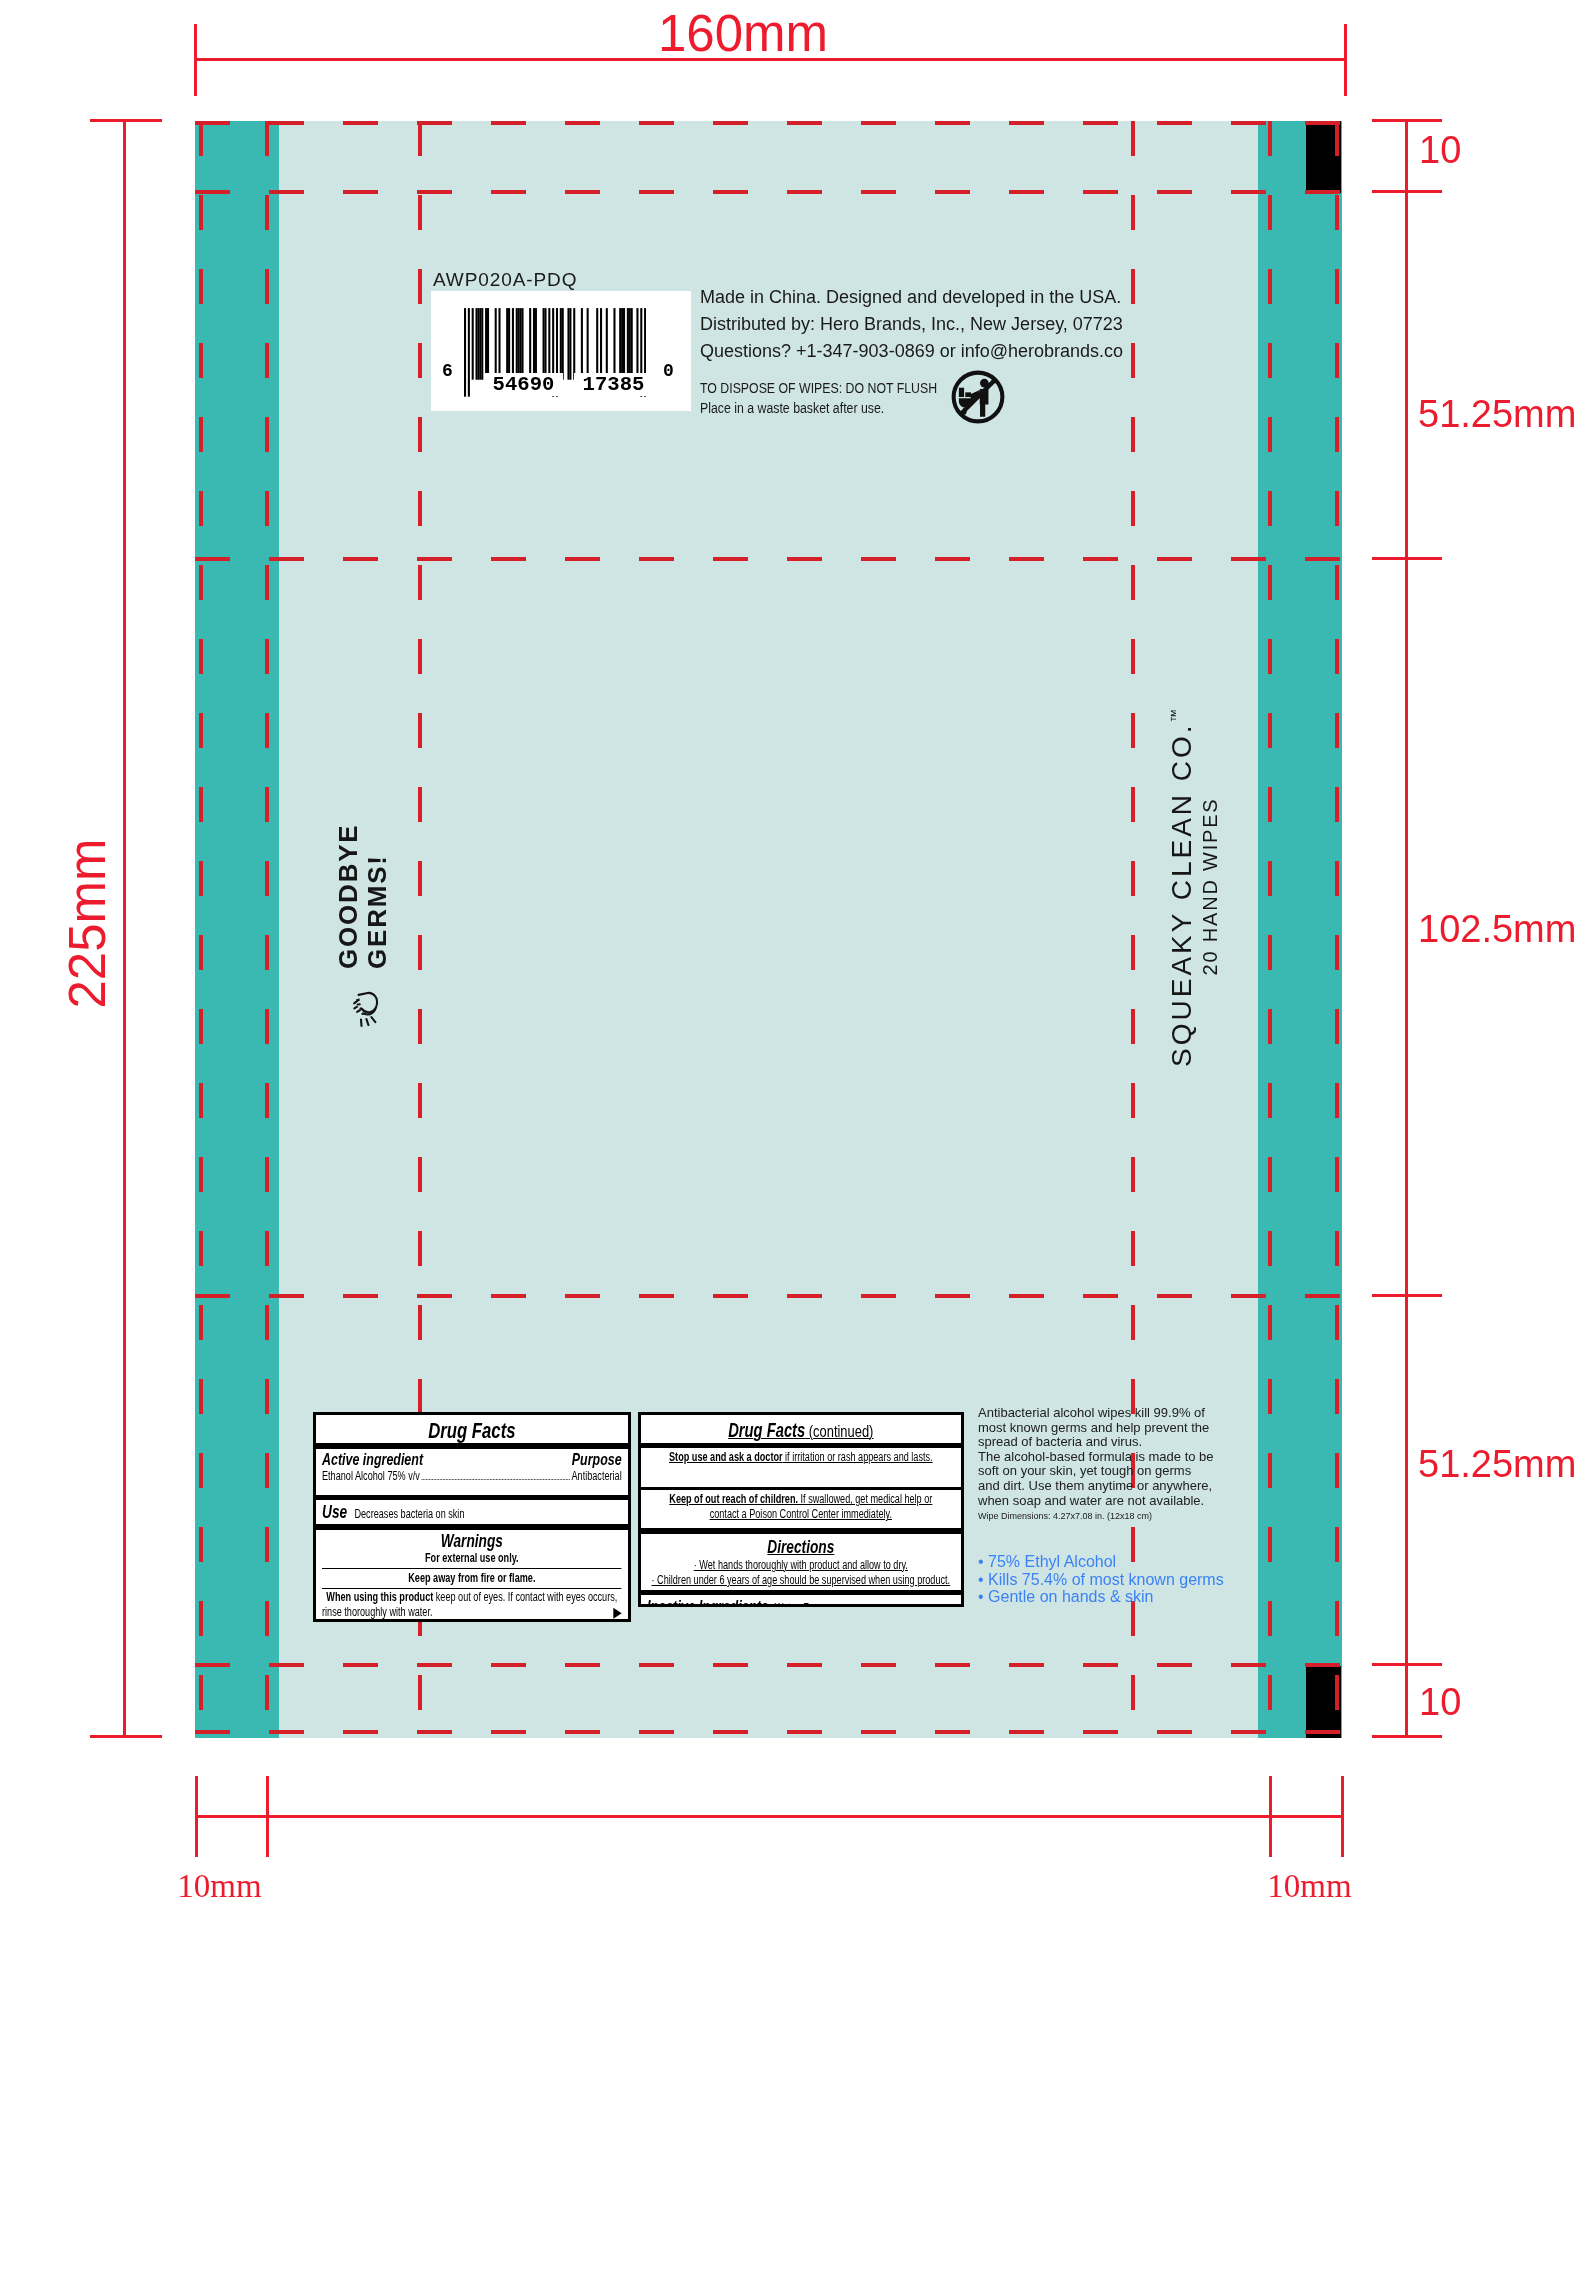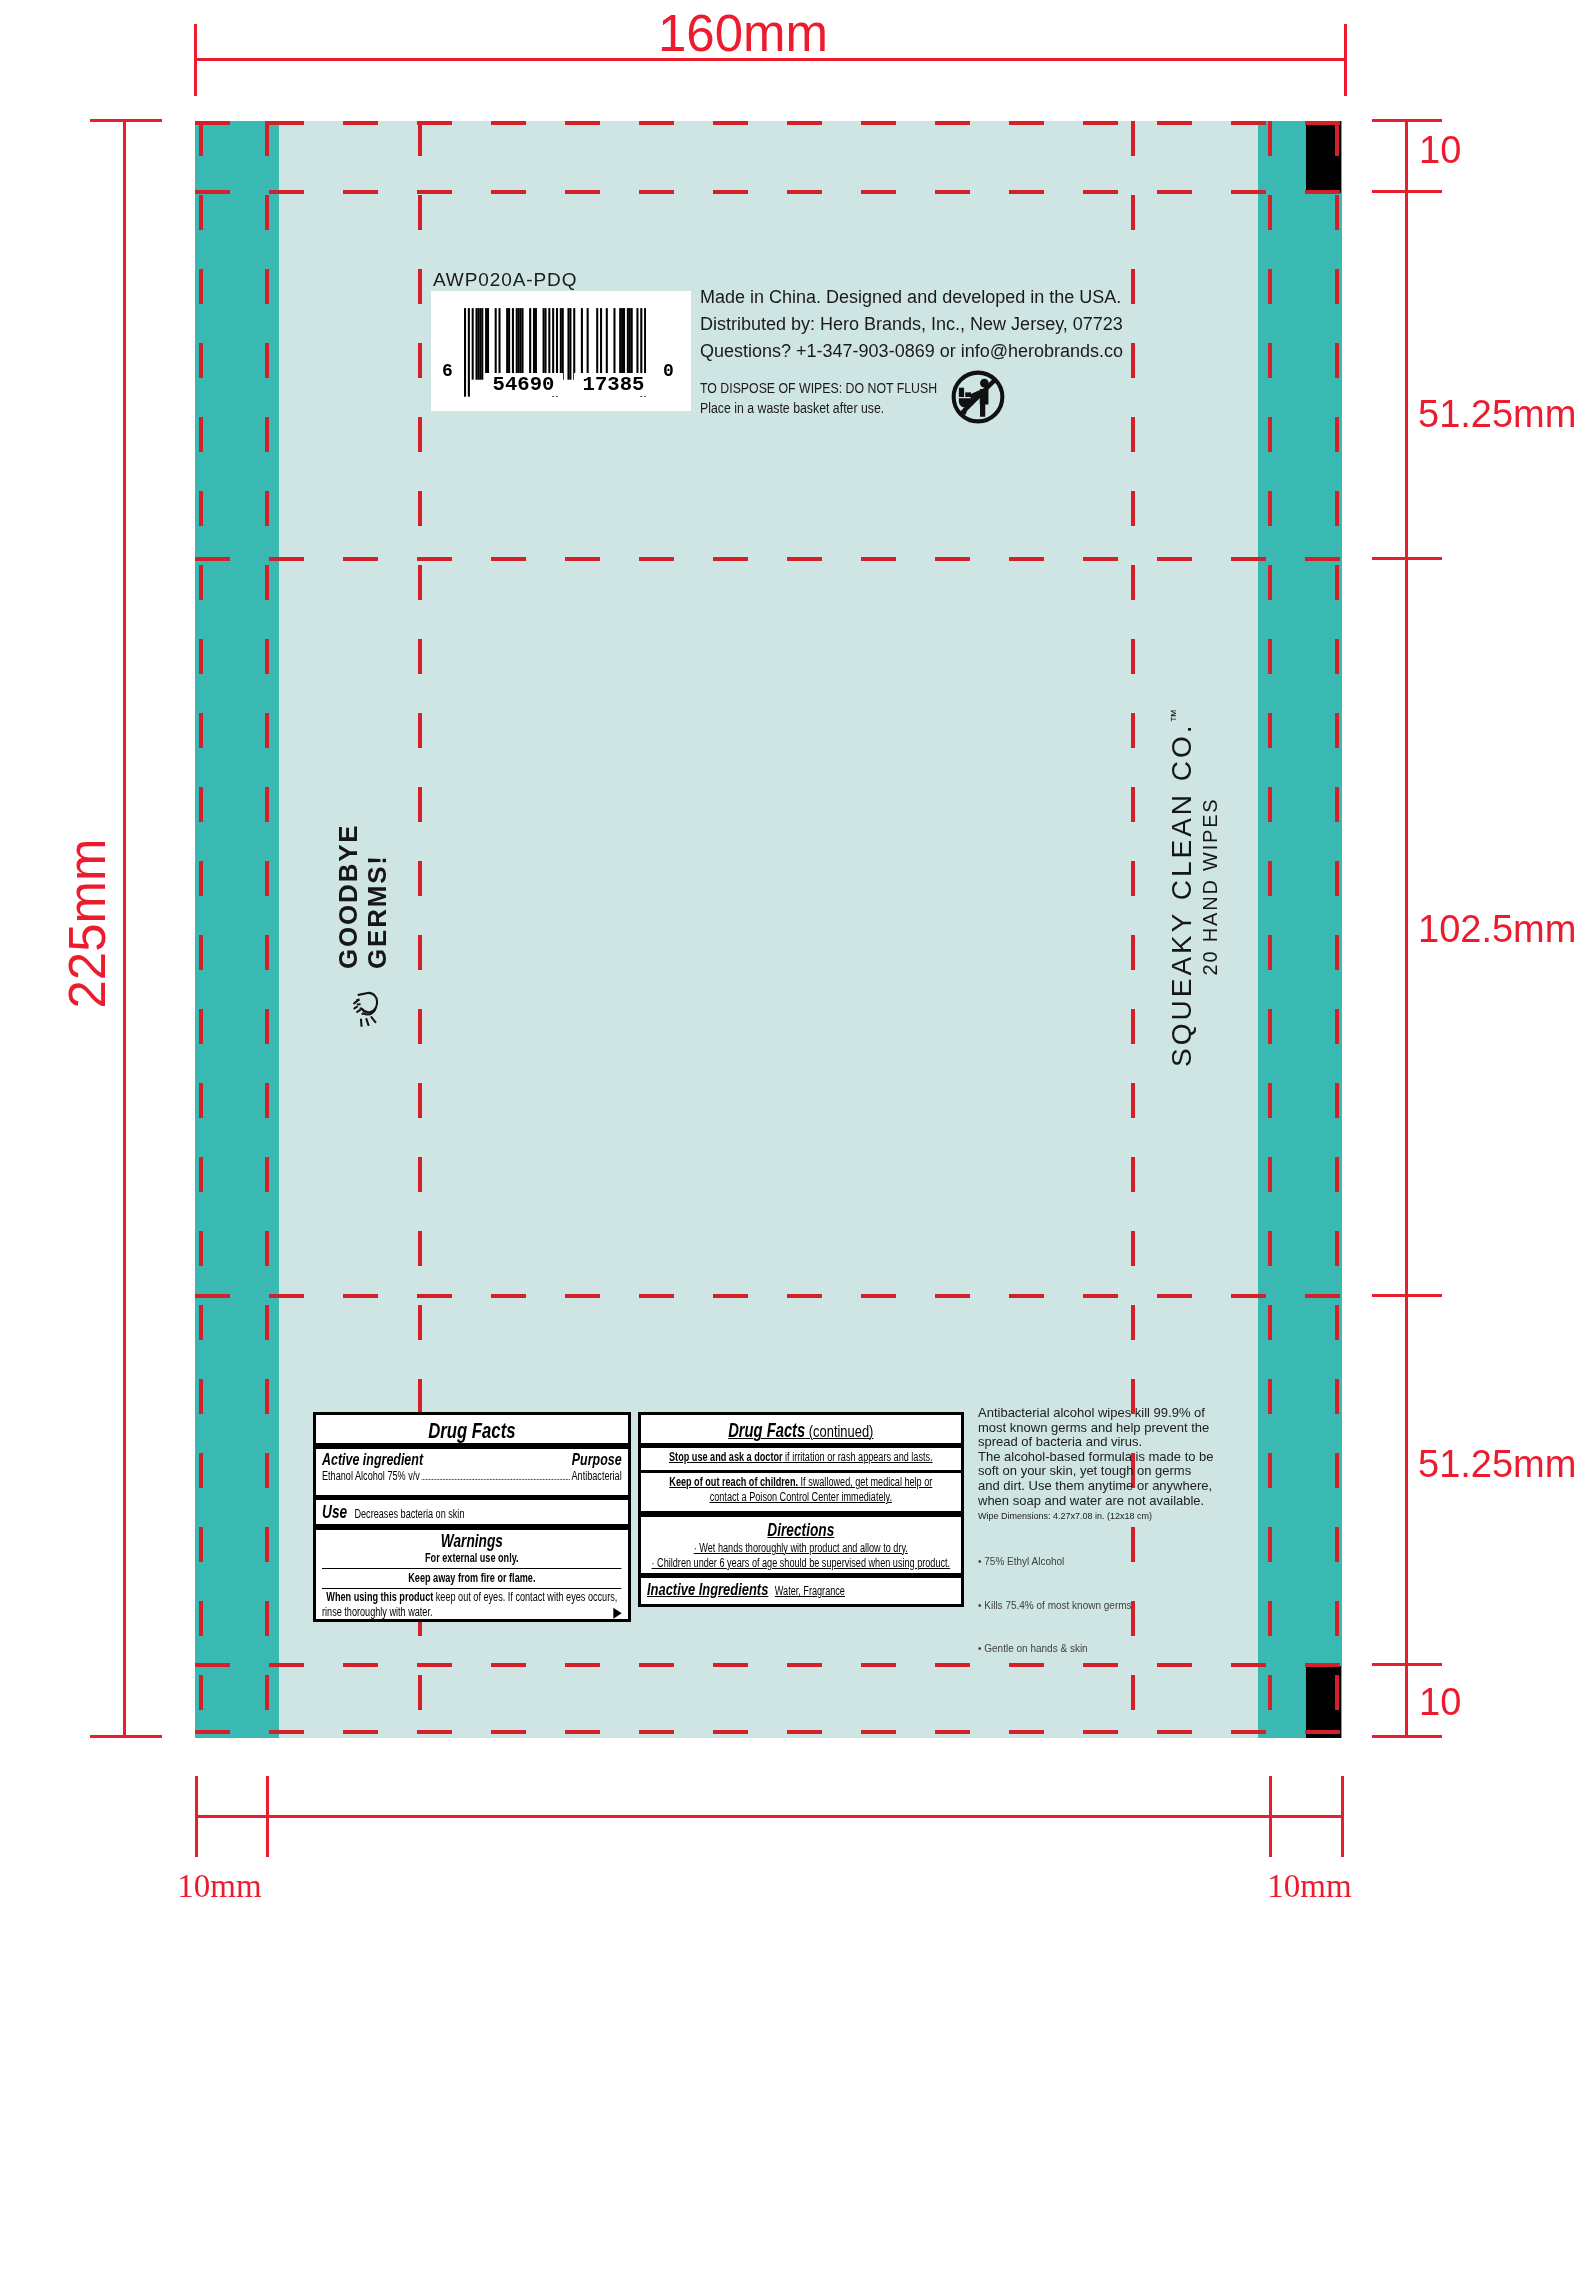--- a/index.html
+++ b/index.html
@@ -37,21 +37,21 @@
   .df .bar{background:#000;}
   .df-title{font-size:22px;font-weight:800;font-style:italic;line-height:27px;padding:0.6px 4.9px;white-space:nowrap;}
   .df-h{font-weight:700;font-style:italic;}
   .df-body{font-size:12px;line-height:15px;}
   .df-sec{padding:1.8px 5.5px;text-align:center;}
   .thinrule{border-top:1.5px solid #000;margin:1.8px 0;}
   .leader{flex:1;border-bottom:1.5px dotted #000;margin:0 1.8px 2.4px 1.8px;}
   
   .mk-line{font-size:13px;line-height:14.6px;color:#202020;white-space:nowrap;}
   .mk-note{font-size:9px;color:#202020;margin-top:3px;}
-  .mk-bullet{font-size:10px;line-height:17.6px;color:#404040;white-space:nowrap;margin-top:26px;}
+  .mk-bullet{font-size:16px;line-height:17.6px;color:#3b82f6;white-space:nowrap;}
   .nowrap{white-space:nowrap;}
 </style>
 </head>
 <body>
 
 <div id="canvas">
 
   <div class="abs dimlabel" style="left:658px;top:3.6px;font-size:51px;">160mm</div>
   <div class="abs dimline" style="left:195px;top:58px;width:1150px;height:3px;"></div>
   <div class="abs dimline" style="left:194px;top:24px;width:3px;height:72px;"></div>
@@ -255,21 +255,21 @@
     </div>
   </div>
 
   <div class="abs df" style="left:638px;top:1412px;width:326px;height:195px;text-decoration:underline;">
     <div class="df-sec" style="height:28px;">
       <div class="cond nowrap">
         <span class="df-title" style="padding:0;font-size:19.4px;">Drug Facts</span><span style="font-size:17px;"> (continued)</span>
       </div>
     </div>
     <div class="bar" style="height:4.9px;"></div>
-    <div class="df-sec" style="height:22px;">
+    <div class="df-sec" style="height:39px;">
       <div class="cond df-body nowrap">
         <span style="font-weight:700;">Stop use and ask a doctor</span><span> if irritation or rash appears and lasts.</span>
       </div>
     </div>
     <div class="bar" style="height:3.6px;"></div>
     <div class="df-sec" style="height:38px;">
       <div class="cond df-body">
         <div class="nowrap">
           <span style="font-weight:700;">Keep of out reach of children.</span><span> If swallowed, get medical help or</span>
         </div>

